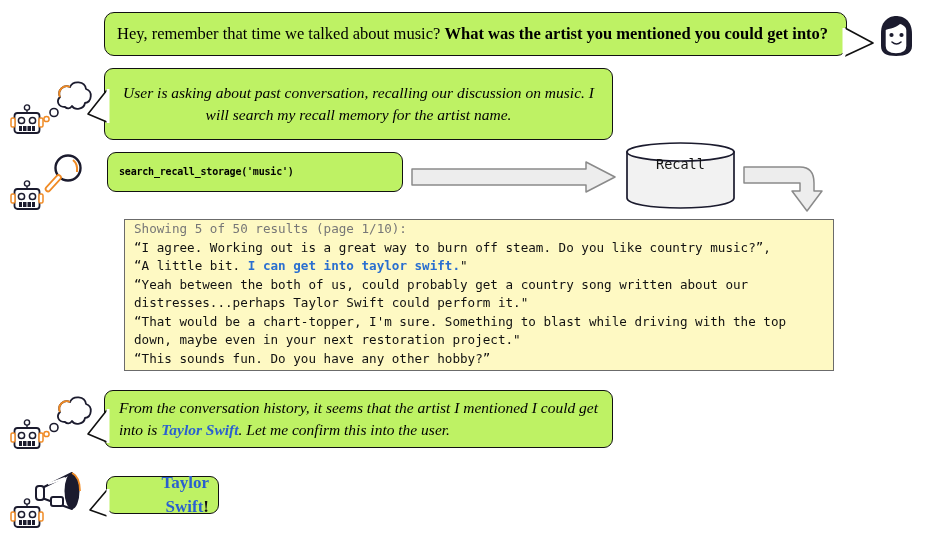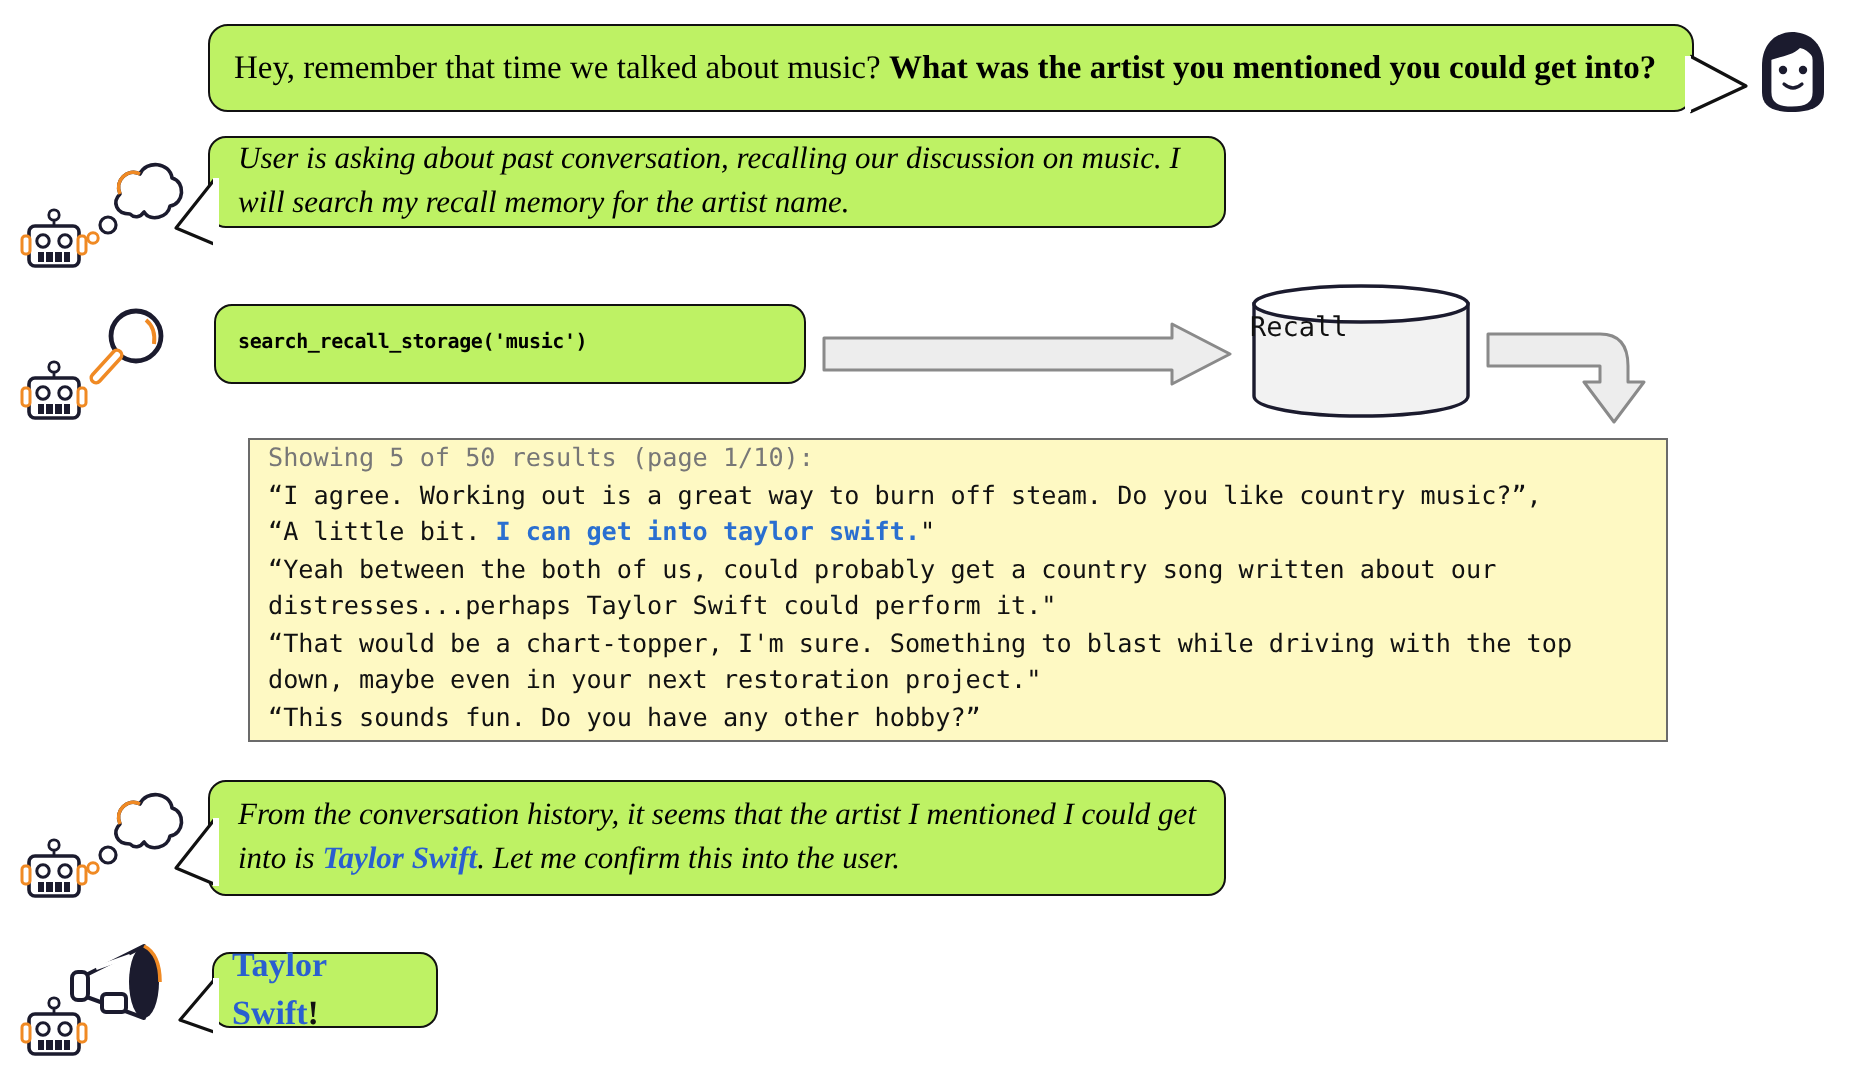--- a/index.html
+++ b/index.html
@@ -51,21 +51,21 @@
   .q-normal { font-weight: normal; }
   .q-bold { font-weight: bold; }
 
   
   .thought {
     font-style: italic;
     font-size: 15.5px;
   }
   #thought-1 {
     left: 104px; top: 68px;
-    width: 509px; height: 46px;
+    width: 509px; height: 72px; text-align: center;
   }
   #thought-2 {
     left: 104px; top: 390px;
     width: 509px; height: 58px;
   }
   .thought .bubble-inner { padding: 0 14px; line-height: 1.45; }
   .blue-strong {
     color: #2a5fd0;
     font-weight: bold;
   }
@@ -84,20 +84,21 @@
     letter-spacing: -0.2px;
     text-align: left;
     padding-left: 11px;
   }
 
   
   #final-answer {
     left: 106px; top: 476px;
     width: 113px; height: 38px;
     border-radius: 9px;
+    text-align: right;
   }
   #final-answer .bubble-inner {
     font-size: 17px;
     font-weight: bold;
     padding: 0 9px;
   }
   #final-answer .ans-name { color: #2a5fd0; }
   #final-answer .ans-bang { color: #111; }
 
   
@@ -121,21 +122,21 @@
   
   #db-cylinder {
     position: absolute;
     left: 625px; top: 141px;
     width: 111px; height: 68px;
   }
   #db-label {
     position: absolute;
     left: 625px; top: 155px;
     width: 111px;
-    text-align: left;
+    text-align: center;
     font-family: "DejaVu Sans Mono", monospace;
     font-size: 13.5px;
     line-height: 1.45;
     color: #111;
     pointer-events: none;
   }
 
   
   .icon-wrap { position: absolute; }
   #robot-1 { left: 10px; top: 104px; }

